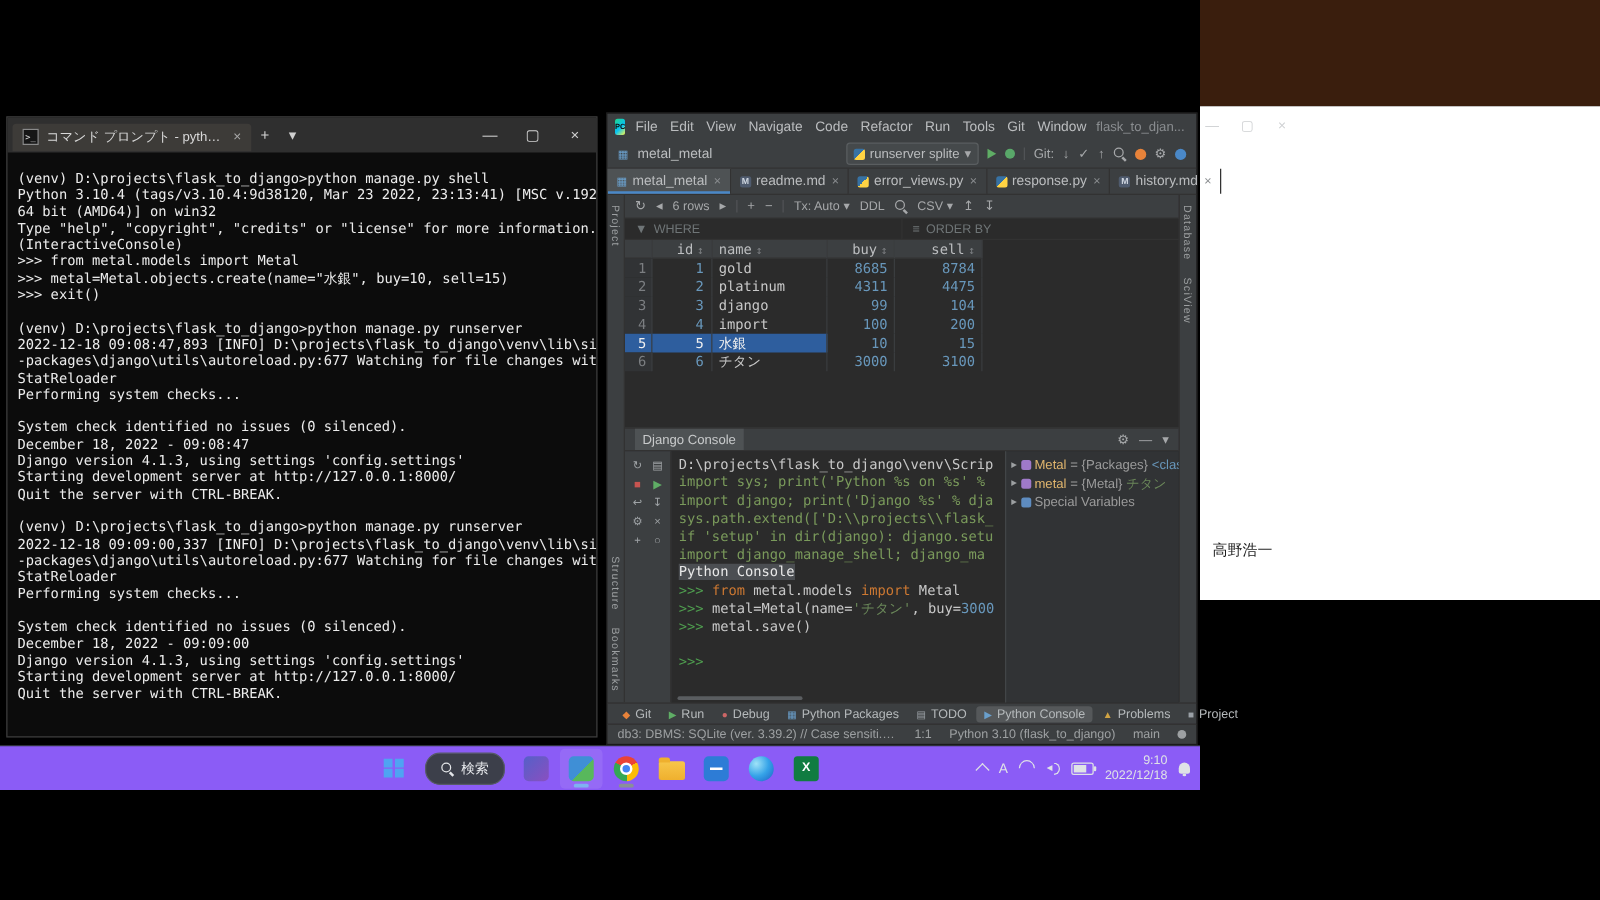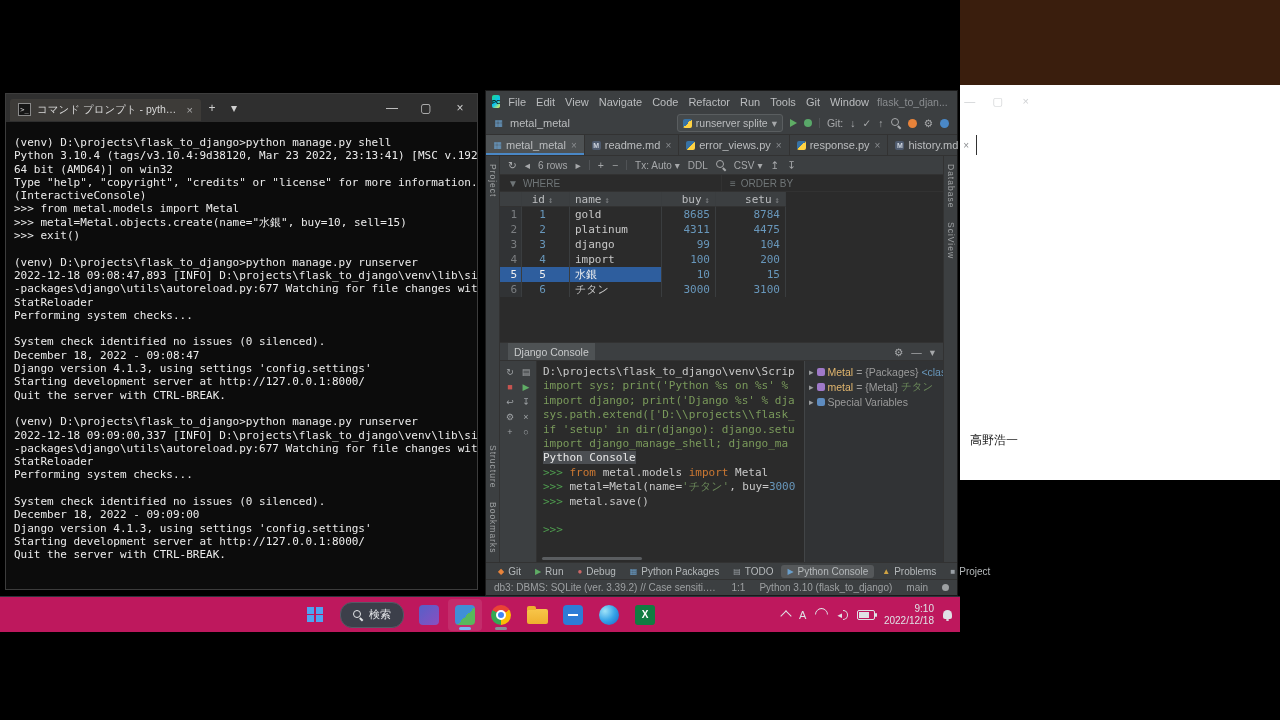--- a/index.html
+++ b/index.html
@@ -87,21 +87,21 @@
   .rows-info{color:#a6a8aa;}
 
   .db-filter{height:16px;background:#2b2b2b;border-bottom:1px solid #323232;display:flex;align-items:center;
              font-size:10px;color:#6f7577;}
   .fhalf{flex:1;display:flex;align-items:center;gap:5px;padding:0 8px;height:100%;border-right:1px solid #323232;}
 
   .db-table{height:150px;background:#2b2b2b;overflow:hidden;font:11px/15px "DejaVu Sans Mono","Liberation Mono",monospace;}
   .tr{display:flex;height:15px;}
   .tc{box-sizing:border-box;border-right:1px solid #3a3d3f;overflow:hidden;white-space:nowrap;}
   .c-gut{width:22px;background:#313335;color:#7b7e81;text-align:right;padding-right:4px;}
-  .c-id{width:48px;text-align:center;padding-right:6px;}
+  .c-id{width:48px;text-align:right;padding-right:6px;}
   .c-name{width:92px;padding-left:5px;}
   .c-buy{width:54px;text-align:right;padding-right:5px;}
   .c-sell{width:70px;text-align:right;padding-right:5px;}
   .thead .tc{background:#3c3f41;color:#bcbec0;border-bottom:1px solid #323232;}
   .th-label{margin-right:3px;}
   .th-sort{color:#7b7e81;font-size:9px;}
   .cellv{color:#c8c8c8;}
   .num{color:#6897bb;}
   .selbg{background:#2e5e9e;color:#f0f0f0;}
 
@@ -134,21 +134,21 @@
   .bt{display:flex;align-items:center;gap:4px;padding:1px 6px;border-radius:3px;white-space:nowrap;}
   .bt.active{background:#55585a;}
   .bt-ic{font-size:8px;}
 
   .pc-status{height:15px;background:#3c3f41;border-top:1px solid #323232;display:flex;align-items:center;
              gap:14px;padding:0 8px;font-size:10px;color:#9da0a2;}
   .st-left{flex:1;white-space:nowrap;overflow:hidden;text-overflow:ellipsis;}
   .st-bell{width:7px;height:7px;border-radius:50%;background:#9da0a2;}
 
   
-  .taskbar{position:absolute;left:0;top:596px;width:960px;height:35px;background:#be185d;
+  .taskbar{position:absolute;left:0;top:596px;width:960px;height:35px;background:#8b5cf6;
            border-top:1px solid #2e313c;}
   .tb-center{position:absolute;left:0;right:0;top:0;height:100%;display:flex;align-items:center;
              justify-content:center;gap:4px;}
   .tb-slot{position:relative;width:34px;height:32px;display:flex;align-items:center;justify-content:center;border-radius:4px;}
   .tb-slot.active{background:rgba(255,255,255,.09);}
   .win{display:grid;grid-template-columns:7px 7px;grid-template-rows:7px 7px;gap:1.5px;}
   .win span{background:#4fa3f2;}
   .tb-search{height:24px;border-radius:12px;background:#3c3f4a;border:1px solid #565a66;display:flex;
              align-items:center;gap:6px;padding:0 12px;color:#e8eaed;font-size:11px;margin:0 4px;}
   .tb-apps{display:flex;align-items:center;gap:2px;}
@@ -321,21 +321,21 @@
             <span>ORDER BY</span>
           </div>
         </div>
 
         <div class="db-table">
           <div class="tr thead" id="db-head">
               <span class="tc c-gut"></span>
               <span class="tc c-id"><span class="th-label">id</span><span class="th-sort">↕</span></span>
               <span class="tc c-name"><span class="th-label">name</span><span class="th-sort">↕</span></span>
               <span class="tc c-buy"><span class="th-label">buy</span><span class="th-sort">↕</span></span>
-              <span class="tc c-sell"><span class="th-label">setu</span><span class="th-sort">↕</span></span>
+              <span class="tc c-sell"><span class="th-label">sell</span><span class="th-sort">↕</span></span>
             </div>
           <div id="db-rows">
               <div class="tr">
                 <span class="tc c-gut">1</span>
                 <span class="tc c-id num">1</span>
                 <span class="tc c-name cellv">gold</span>
                 <span class="tc c-buy num">8685</span>
                 <span class="tc c-sell num">8784</span>
               </div>
               <div class="tr">

